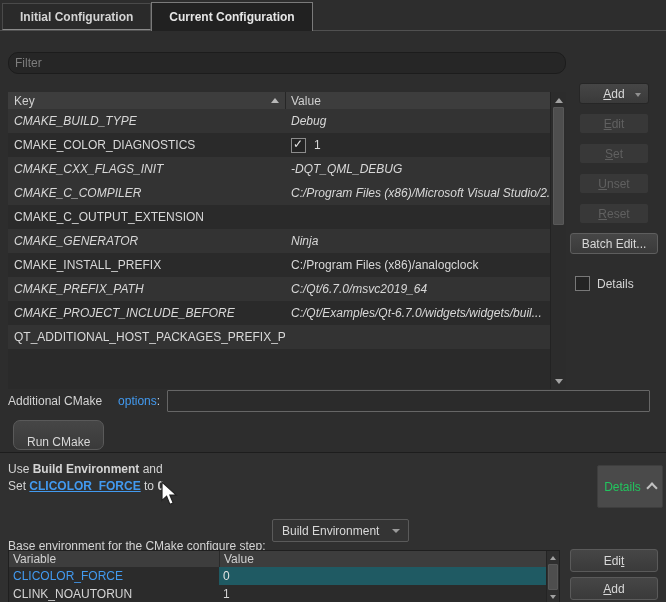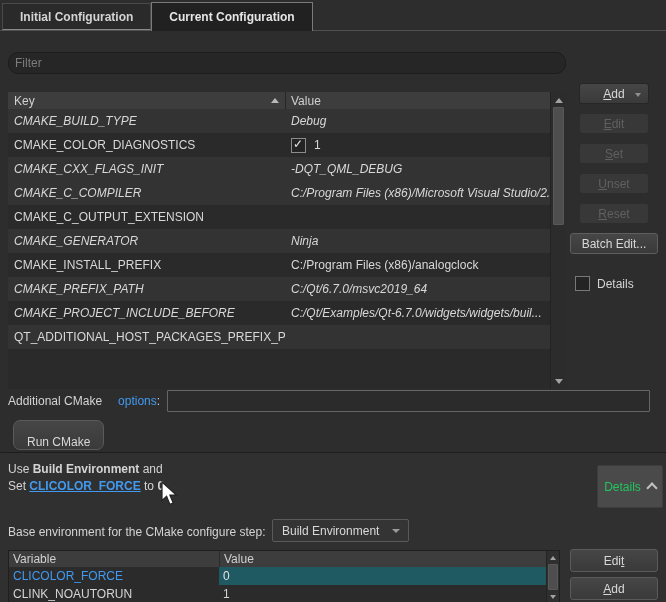--- a/index.html
+++ b/index.html
@@ -67,21 +67,21 @@
 
   
   .lower{position:absolute;left:0;top:452px;right:0;bottom:0;background:#303030;border-top:1px solid #1d1d1d;}
   .env-line1{position:absolute;left:8px;top:9px;}
   .env-line2{position:absolute;left:8px;top:26px;}
   .bold{font-weight:bold;}
   .link-bold{color:#429af0;font-weight:bold;text-decoration:underline;cursor:pointer;}
   .details-btn{position:absolute;left:597px;top:12px;width:64px;height:41px;background:#4a4a4a;border:1px solid #3e3e3e;
        border-radius:2px;color:#22c55e;font:12px "Liberation Sans",sans-serif;display:flex;align-items:center;justify-content:center;gap:7px;cursor:default;}
   .chev-up{width:6px;height:6px;border-left:2px solid #c2c2c2;border-top:2px solid #c2c2c2;transform:rotate(45deg);margin-top:3px;}
-  .base-env-label{position:absolute;left:8px;top:72px;}
+  .base-env-label{position:absolute;left:8px;top:86px;}
   .combo{position:absolute;left:272px;top:66px;width:137px;height:23px;background:#343434;border:1px solid #5a5a5a;
        border-radius:2px;display:flex;align-items:center;padding:0 9px;box-sizing:border-box;color:#d8d8d8;cursor:default;}
   .combo .dd{position:absolute;right:8px;top:9px;width:0;height:0;
        border-left:4px solid transparent;border-right:4px solid transparent;border-top:4.5px solid #9a9a9a;}
 
   
   .env-table{position:absolute;left:8px;top:97px;width:552px;height:53px;background:#2b2b2b;overflow:hidden;border:1px solid #1f1f1f;border-bottom:none;box-sizing:border-box;}
   .ehead{display:flex;height:16px;background:#3d3d3d;align-items:center;color:#d0d0d0;}
   .eh-var{width:210px;padding-left:4px;box-sizing:border-box;height:100%;display:flex;align-items:center;}
   .eh-val{flex:1;border-left:1px solid #2a2a2a;padding-left:4px;height:100%;display:flex;align-items:center;}

